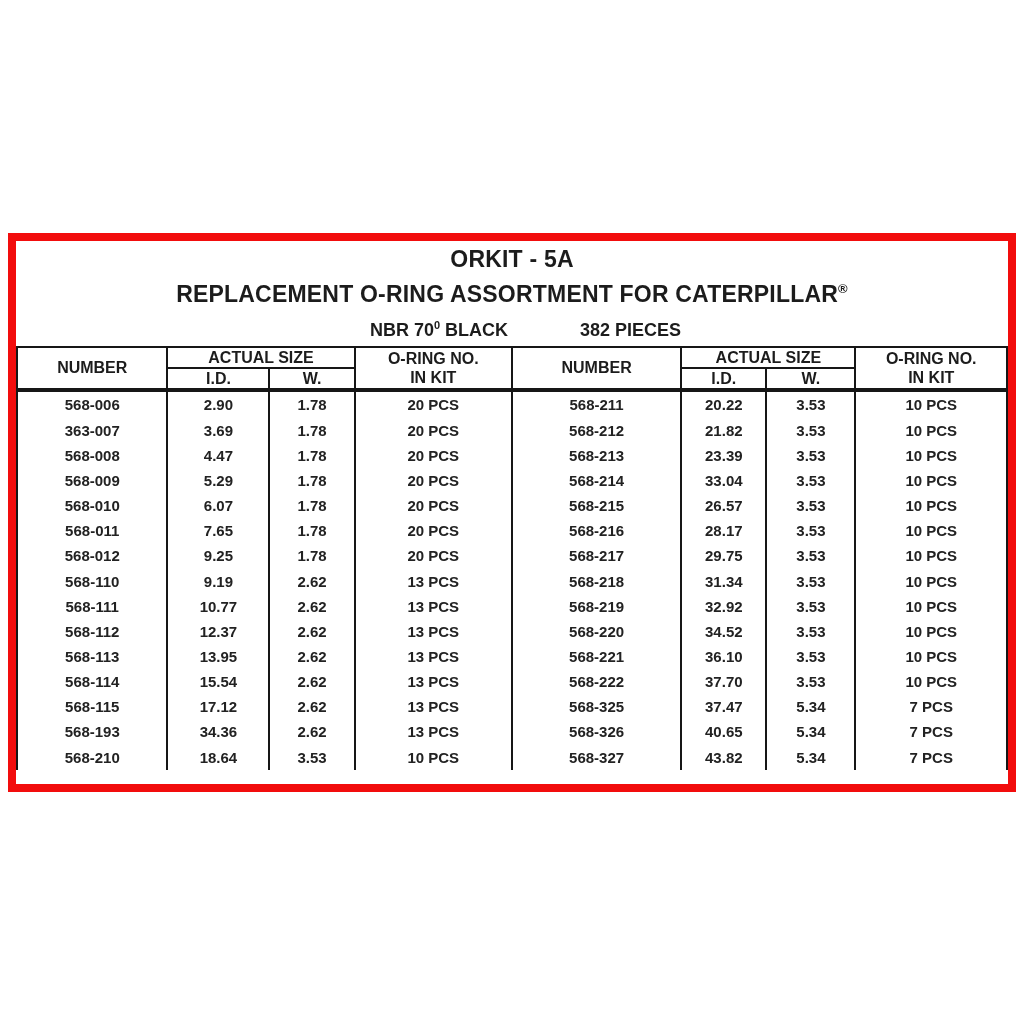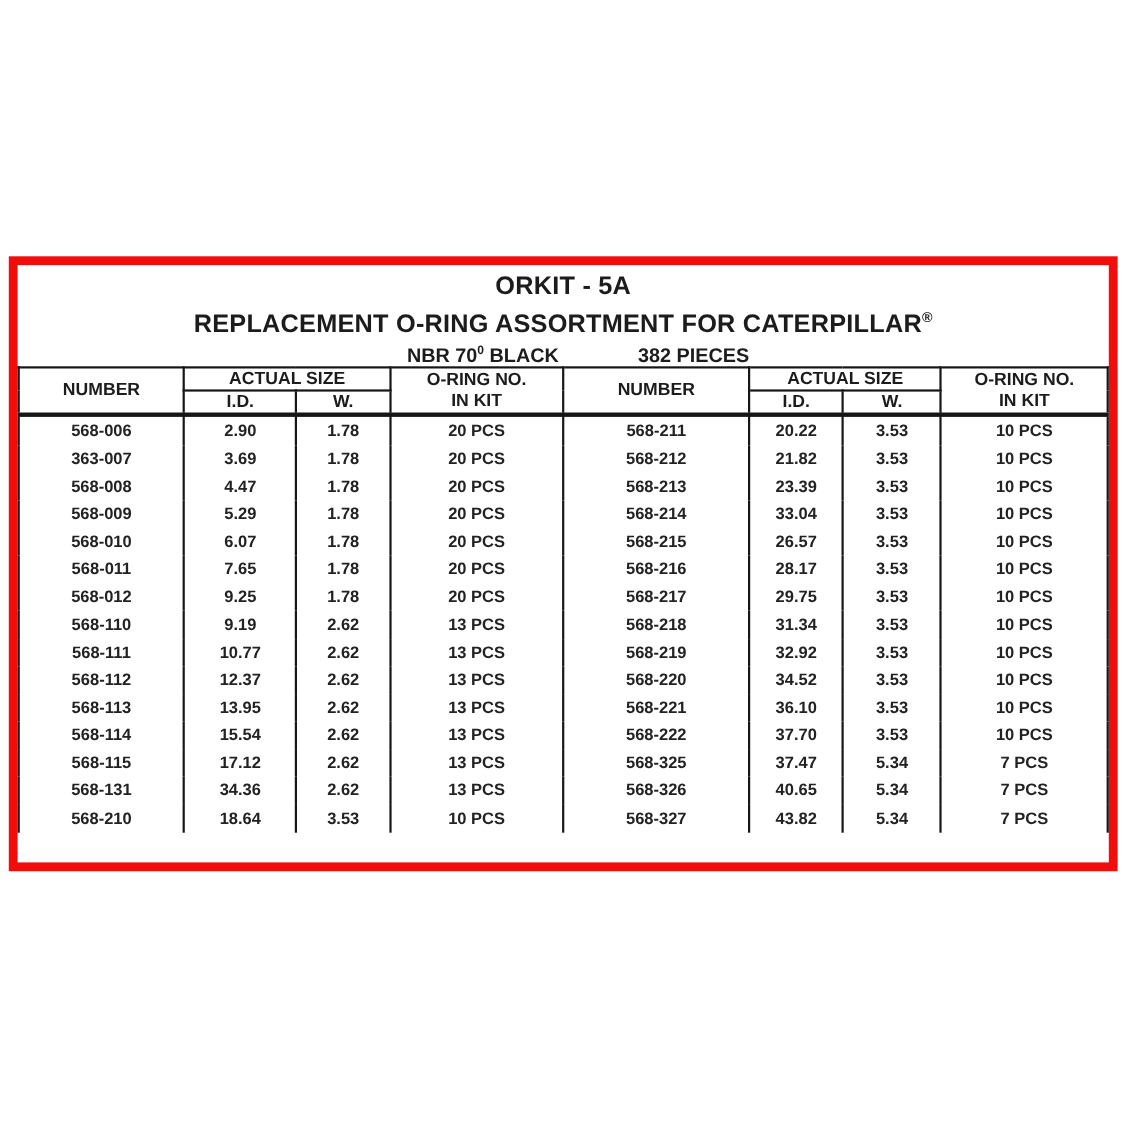--- a/index.html
+++ b/index.html
@@ -7,21 +7,21 @@
   body { font-family:"Liberation Sans", sans-serif; color:#1c1c1c; }
   .sheet { position:relative; width:1024px; height:1024px; background:#fff; overflow:hidden; }
   .red-box {
     position:absolute; left:8px; top:233px; width:1008px; height:559px;
     border:8px solid #0f766e; background:#fff;
     display:flex; flex-direction:column;
   }
   .titles { text-align:center; padding-top:3px; }
   .title-line { font-size:23px; font-weight:bold; line-height:30px; letter-spacing:0.2px; white-space:nowrap; }
   .title-line sup { font-size:13px; vertical-align:super; }
-  .subtitle { font-size:18px; font-weight:bold; line-height:20px; white-space:nowrap;margin-left:27px; }
+  .subtitle { font-size:18px; font-weight:bold; line-height:32px; white-space:nowrap;margin-left:27px; }
   .subtitle sup { font-size:11px; vertical-align:super; }
   .subtitle .gap { display:inline-block; width:72px; }
   table.spec {
     width:100%; height:424px; border-collapse:collapse; table-layout:fixed;
     border:2px solid #161616; border-bottom:none;
   }
   thead th {
     border:2px solid #161616; font-size:16px; font-weight:bold;
     text-align:center; vertical-align:middle; line-height:19px; padding:0;
   }
@@ -205,21 +205,21 @@
             <td>568-115</td>
             <td>17.12</td>
             <td>2.62</td>
             <td>13 PCS</td>
             <td>568-325</td>
             <td>37.47</td>
             <td>5.34</td>
             <td>7 PCS</td>
           </tr>
           <tr>
-            <td>568-131</td>
+            <td>568-193</td>
             <td>34.36</td>
             <td>2.62</td>
             <td>13 PCS</td>
             <td>568-326</td>
             <td>40.65</td>
             <td>5.34</td>
             <td>7 PCS</td>
           </tr>
           <tr>
             <td>568-210</td>

